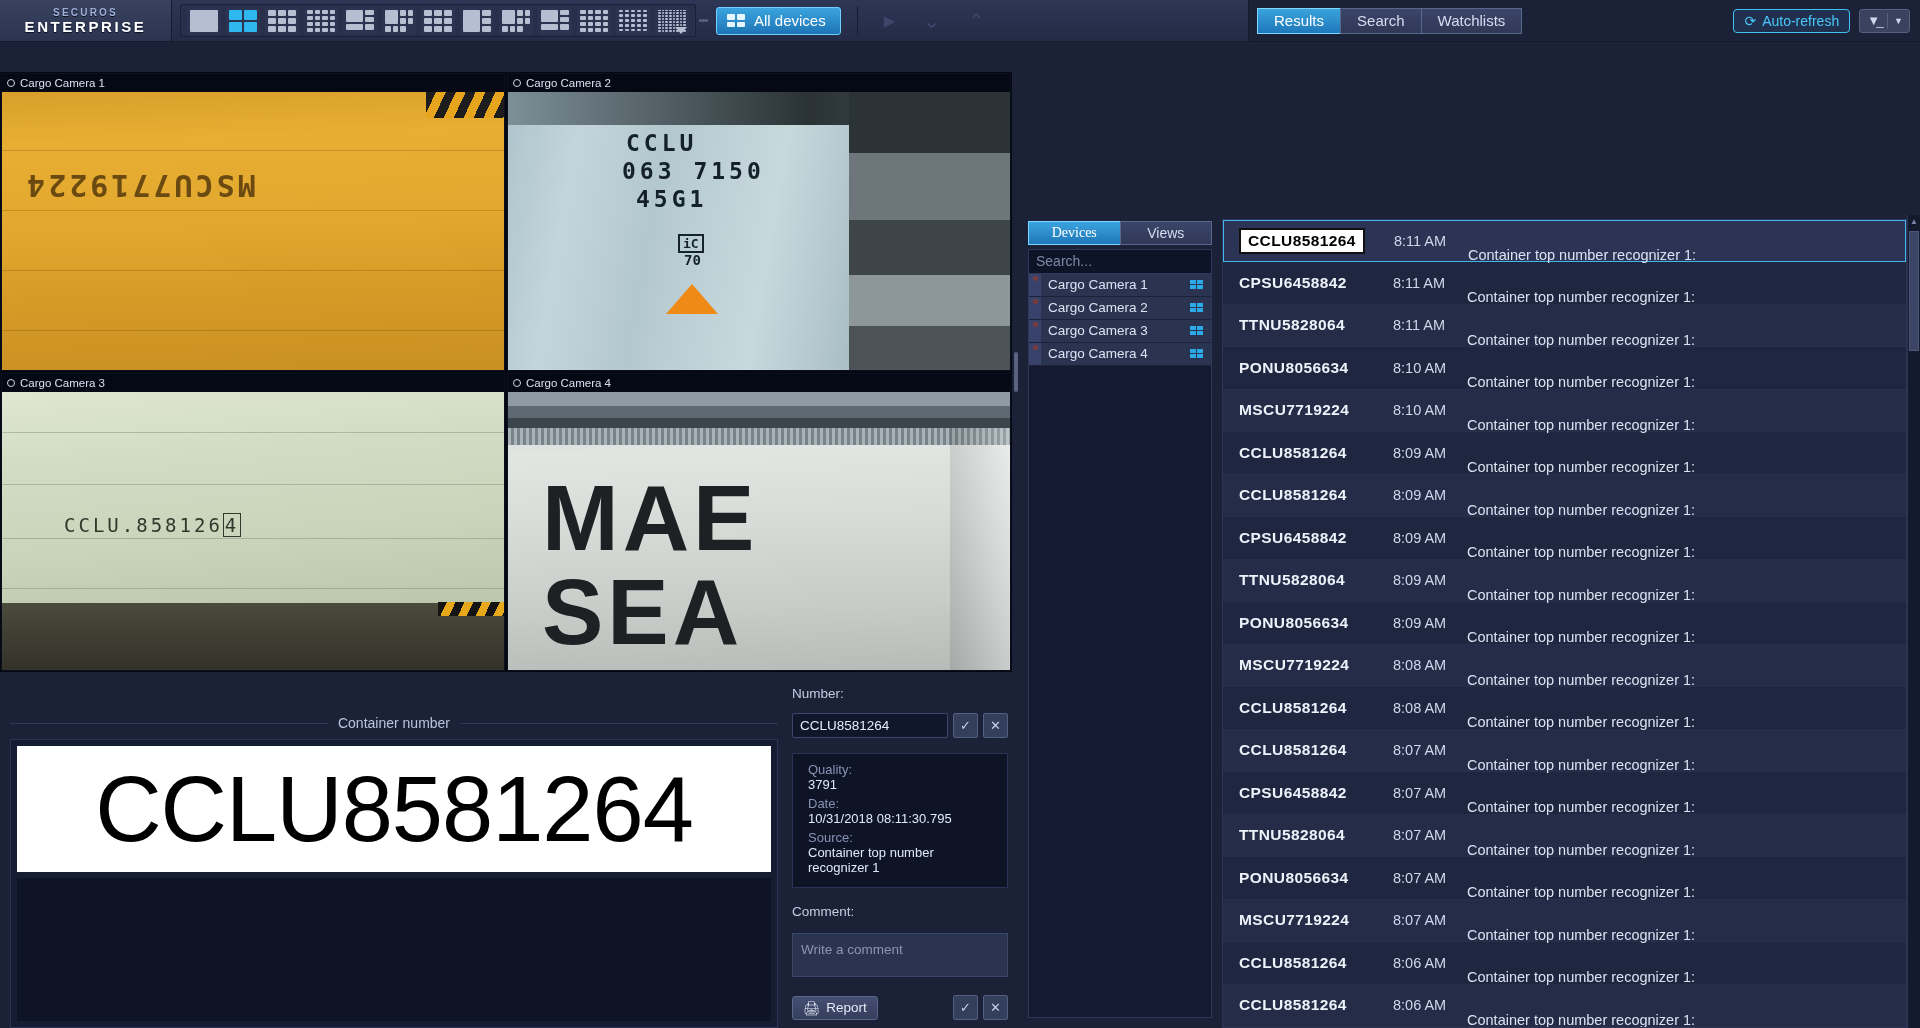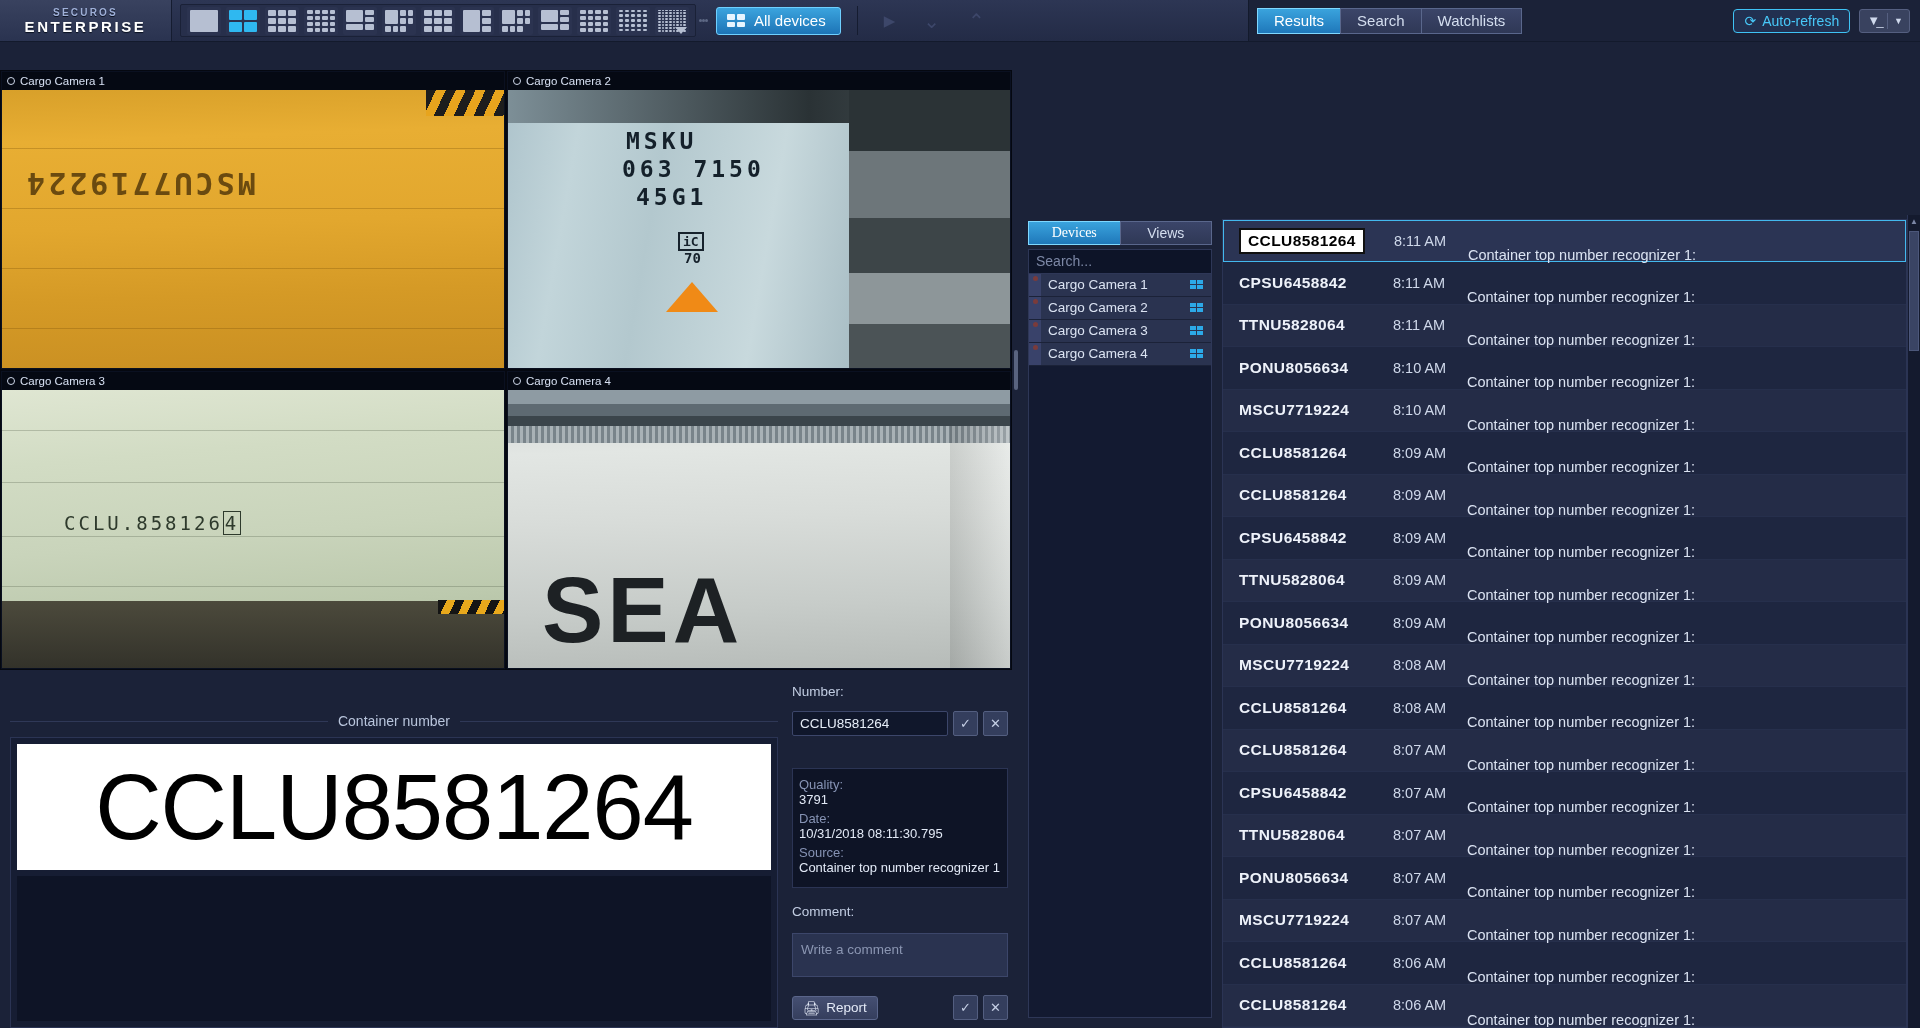--- a/index.html
+++ b/index.html
@@ -162,21 +162,21 @@
   .plate-img span { font-size:92px; color:#000; font-family:"Liberation Sans", sans-serif; letter-spacing:-1px; }
   .plate-rest { flex:1; background:#0e1426; margin-top:6px; }
 
   .infopanel { width: 232px; padding: 14px 12px 8px 4px; display:flex; flex-direction:column; gap:12px; }
   .lbl { font-size:13.5px; color:#c2cde2; }
   .numrow { display:flex; align-items:center; gap:5px; }
   .numinput { flex:1; height:25px; background:#10172b; border:1px solid #3c4straight; border:1px solid #3c466a;
      color:#e6edf8; font-size:13.5px; padding: 0 7px; border-radius:2px; display:flex; align-items:center; }
   .sqbtn { width:25px; height:25px; background:#343e5d; border:1px solid #535e80; border-radius:2px;
      display:flex; align-items:center; justify-content:center; color:#c6d0e6; font-size:13px; cursor:pointer; }
-  .metabox { background:#0e1426; border:1px solid #2b3454; padding: 8px 6px; margin-top:20px; }
+  .metabox { background:#0e1426; border:1px solid #2b3454; padding: 8px 15px; margin-top:3px; }
   .meta-k { font-size:13px; color:#8693b4; }
   .meta-v { font-size:13px; color:#e2e9f6; margin-bottom:4px; }
   .cmtbox { background:#2a3350; border:1px solid #3c466a; height:44px; padding:6px 8px; margin-top:2px; }
   .cmtbox span { color:#8b96b2; font-size:13.5px; }
   .btnrow { display:flex; align-items:center; gap:5px; margin-top:6px; }
   .report-btn { display:flex; align-items:center; gap:6px; height:24px; padding: 0 10px;
      background: linear-gradient(#454f72,#353e5d); border:1px solid #5a658a; border-radius:3px;
      color:#e4eaf7; font-size:13.5px; cursor:pointer; }
   .btnrow .sp { flex:1; }
 
@@ -508,21 +508,21 @@
           </div>
 
           <div class="cell">
             <div class="cell-label">
               <span class="rec-dot"></span>
               <span>Cargo Camera 2</span>
             </div>
             <div class="vid cam2">
               <div class="topbar2"></div>
               <div class="rightwall"></div>
-              <div class="m1">MSKU</div>
+              <div class="m1">CCLU</div>
               <div class="m2">063 7150</div>
               <div class="m3">45G1</div>
               <div class="ic">iC</div>
               <div class="ic70">70</div>
               <div class="tri"></div>
             </div>
           </div>
 
           <div class="cell">
             <div class="cell-label">
@@ -544,20 +544,21 @@
 
           <div class="cell">
             <div class="cell-label">
               <span class="rec-dot"></span>
               <span>Cargo Camera 4</span>
             </div>
             <div class="vid cam4">
               <div class="topstrip"></div>
               <div class="topstrip2"></div>
               <div class="rpanel"></div>
+              <div class="mae">MAE</div>
               <div class="sea">SEA</div>
             </div>
           </div>
         </div>
 
         <div class="vsplit">
             <i></i>
           </div>
       </div>
 

